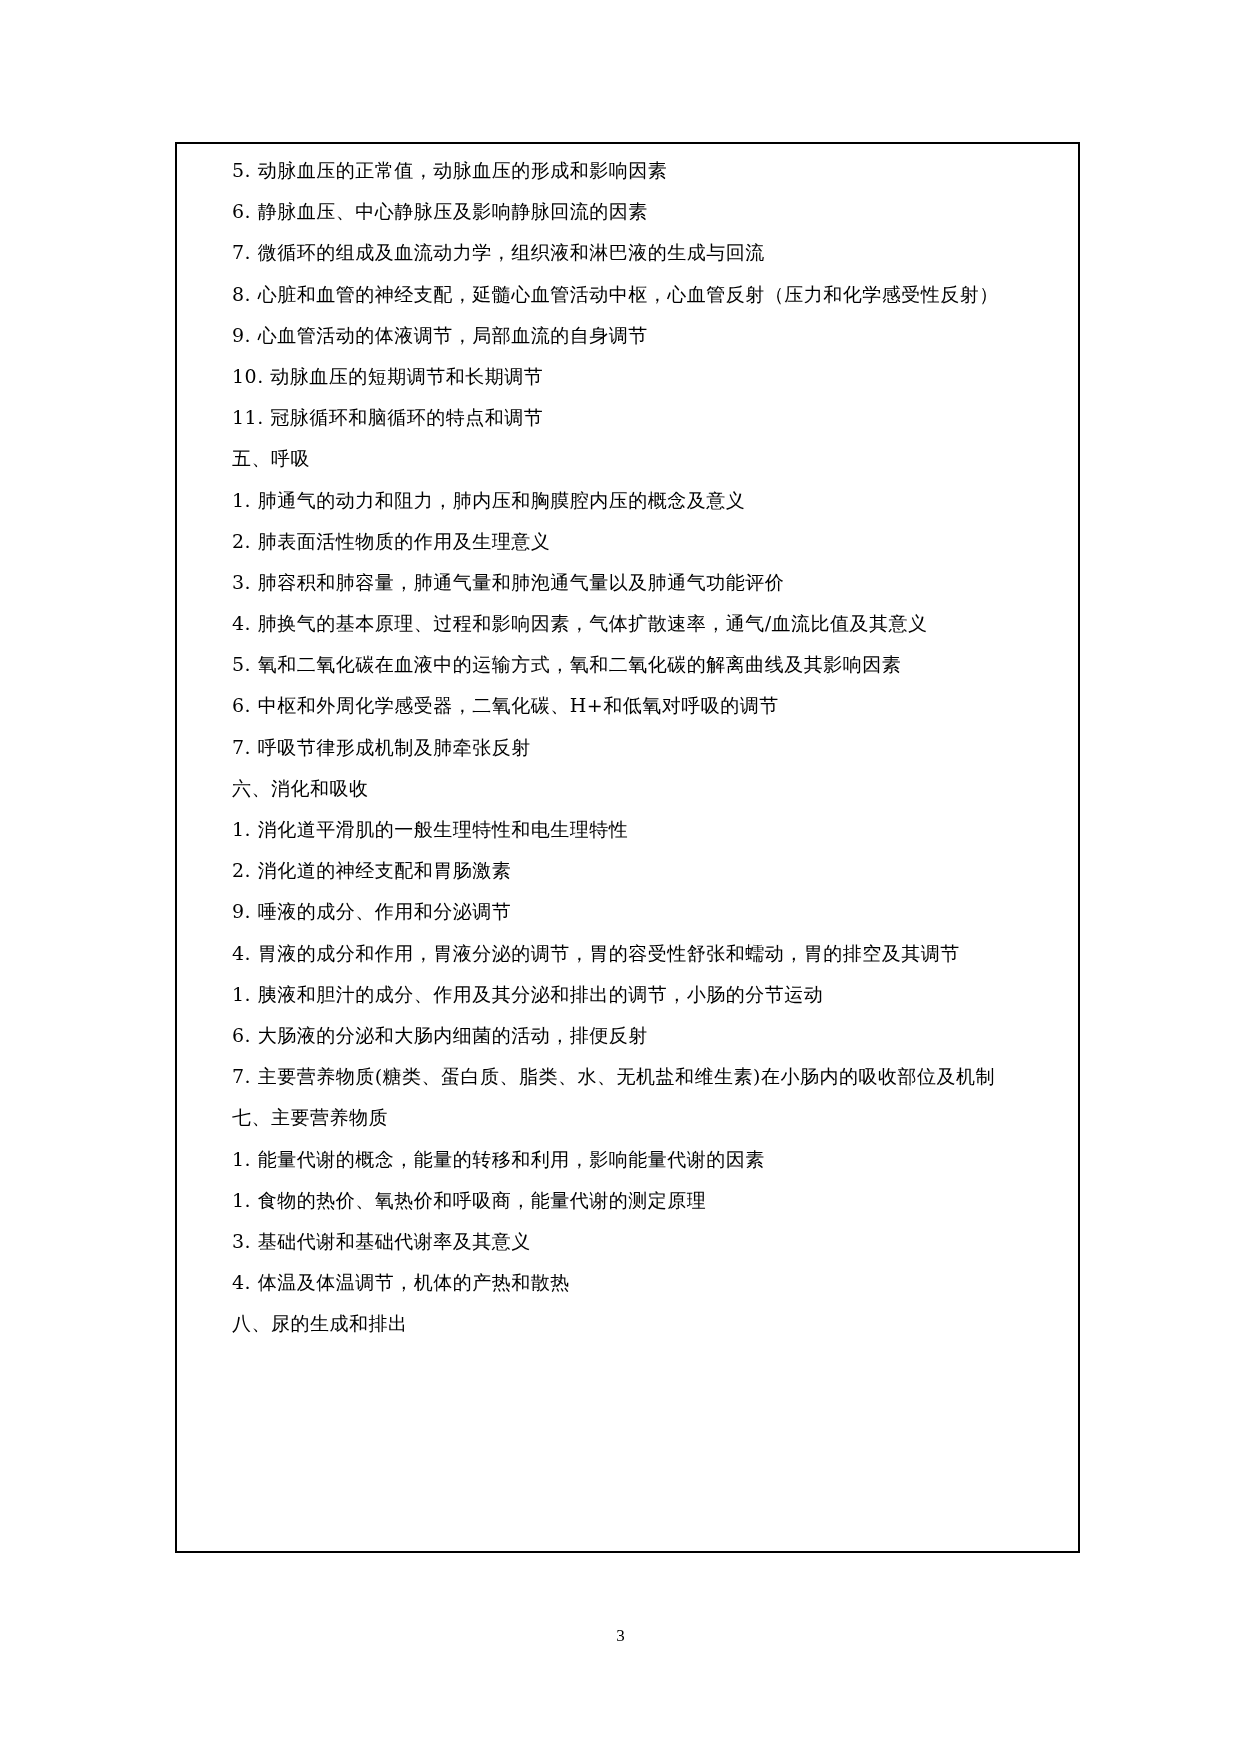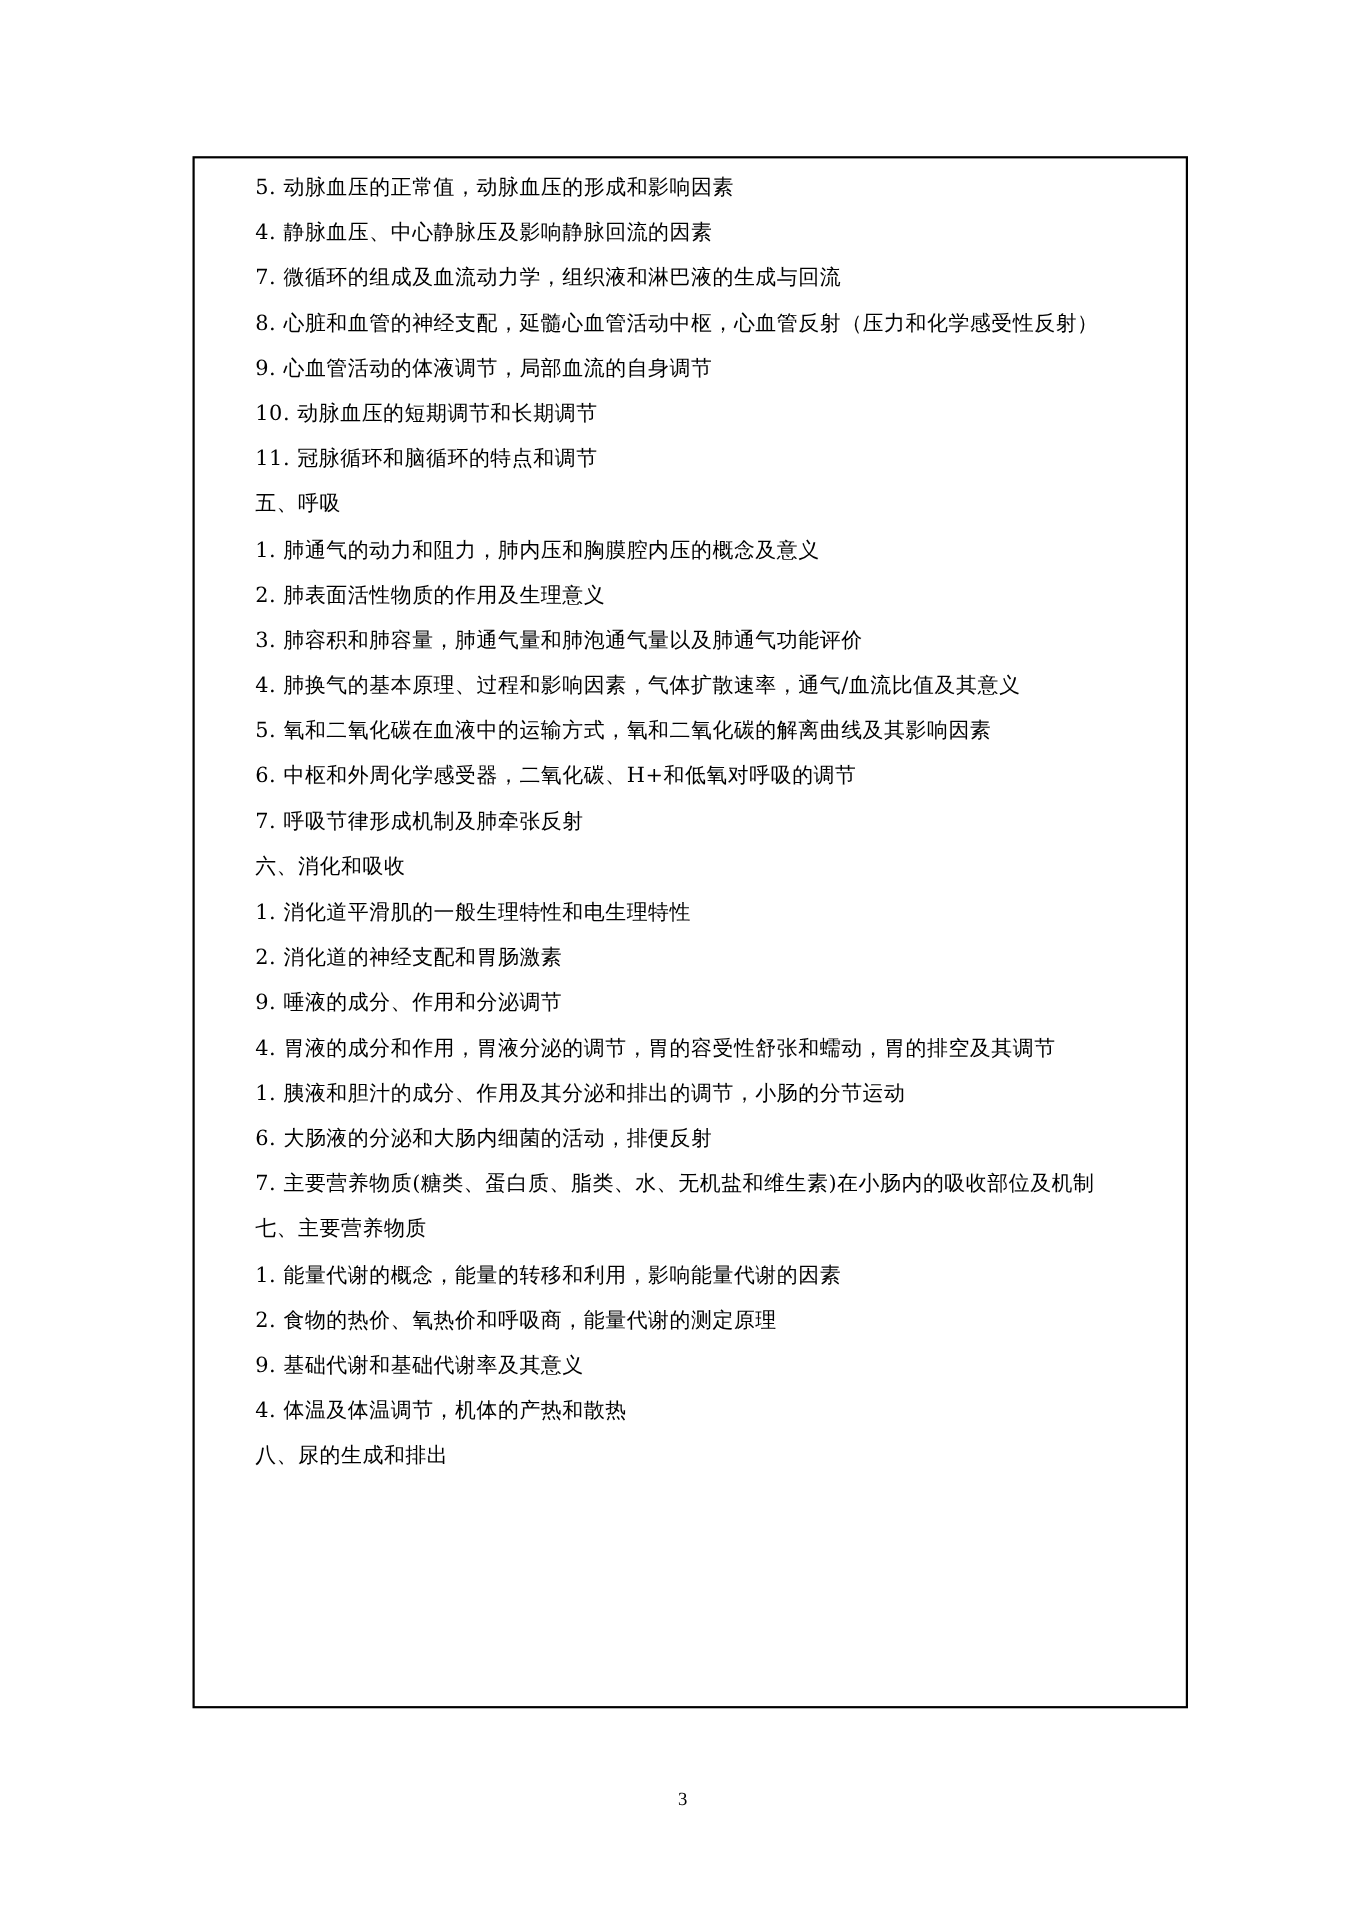--- a/index.html
+++ b/index.html
@@ -12,21 +12,21 @@
     .line.heading { }
     .page-number { position: absolute; top: 1626px; left: 0; width: 1241px; text-align: center;
                    font-family: "Liberation Serif", serif; font-size: 17px; }
   </style>
 </head>
 <body>
 
 <div class="box">
   <div class="lines">
     <div class="line">5. 动脉血压的正常值，动脉血压的形成和影响因素</div>
-    <div class="line">4. 静脉血压、中心静脉压及影响静脉回流的因素</div>
+    <div class="line">6. 静脉血压、中心静脉压及影响静脉回流的因素</div>
     <div class="line">7. 微循环的组成及血流动力学，组织液和淋巴液的生成与回流</div>
     <div class="line">8. 心脏和血管的神经支配，延髓心血管活动中枢，心血管反射（压力和化学感受性反射）</div>
     <div class="line">9. 心血管活动的体液调节，局部血流的自身调节</div>
     <div class="line">10. 动脉血压的短期调节和长期调节</div>
     <div class="line">11. 冠脉循环和脑循环的特点和调节</div>
     <div class="line heading">五、呼吸</div>
     <div class="line">1. 肺通气的动力和阻力，肺内压和胸膜腔内压的概念及意义</div>
     <div class="line">2. 肺表面活性物质的作用及生理意义</div>
     <div class="line">3. 肺容积和肺容量，肺通气量和肺泡通气量以及肺通气功能评价</div>
     <div class="line">4. 肺换气的基本原理、过程和影响因素，气体扩散速率，通气/血流比值及其意义</div>
@@ -36,20 +36,20 @@
     <div class="line heading">六、消化和吸收</div>
     <div class="line">1. 消化道平滑肌的一般生理特性和电生理特性</div>
     <div class="line">2. 消化道的神经支配和胃肠激素</div>
     <div class="line">9. 唾液的成分、作用和分泌调节</div>
     <div class="line">4. 胃液的成分和作用，胃液分泌的调节，胃的容受性舒张和蠕动，胃的排空及其调节</div>
     <div class="line">1. 胰液和胆汁的成分、作用及其分泌和排出的调节，小肠的分节运动</div>
     <div class="line">6. 大肠液的分泌和大肠内细菌的活动，排便反射</div>
     <div class="line">7. 主要营养物质(糖类、蛋白质、脂类、水、无机盐和维生素)在小肠内的吸收部位及机制</div>
     <div class="line heading">七、主要营养物质</div>
     <div class="line">1. 能量代谢的概念，能量的转移和利用，影响能量代谢的因素</div>
-    <div class="line">2. 食物的热价、氧热价和呼吸商，能量代谢的测定原理</div>
-    <div class="line">9. 基础代谢和基础代谢率及其意义</div>
+    <div class="line">1. 食物的热价、氧热价和呼吸商，能量代谢的测定原理</div>
+    <div class="line">3. 基础代谢和基础代谢率及其意义</div>
     <div class="line">4. 体温及体温调节，机体的产热和散热</div>
     <div class="line heading">八、尿的生成和排出</div>
   </div>
 </div>
 
 <div class="page-number">3</div>
 
 </body></html>

